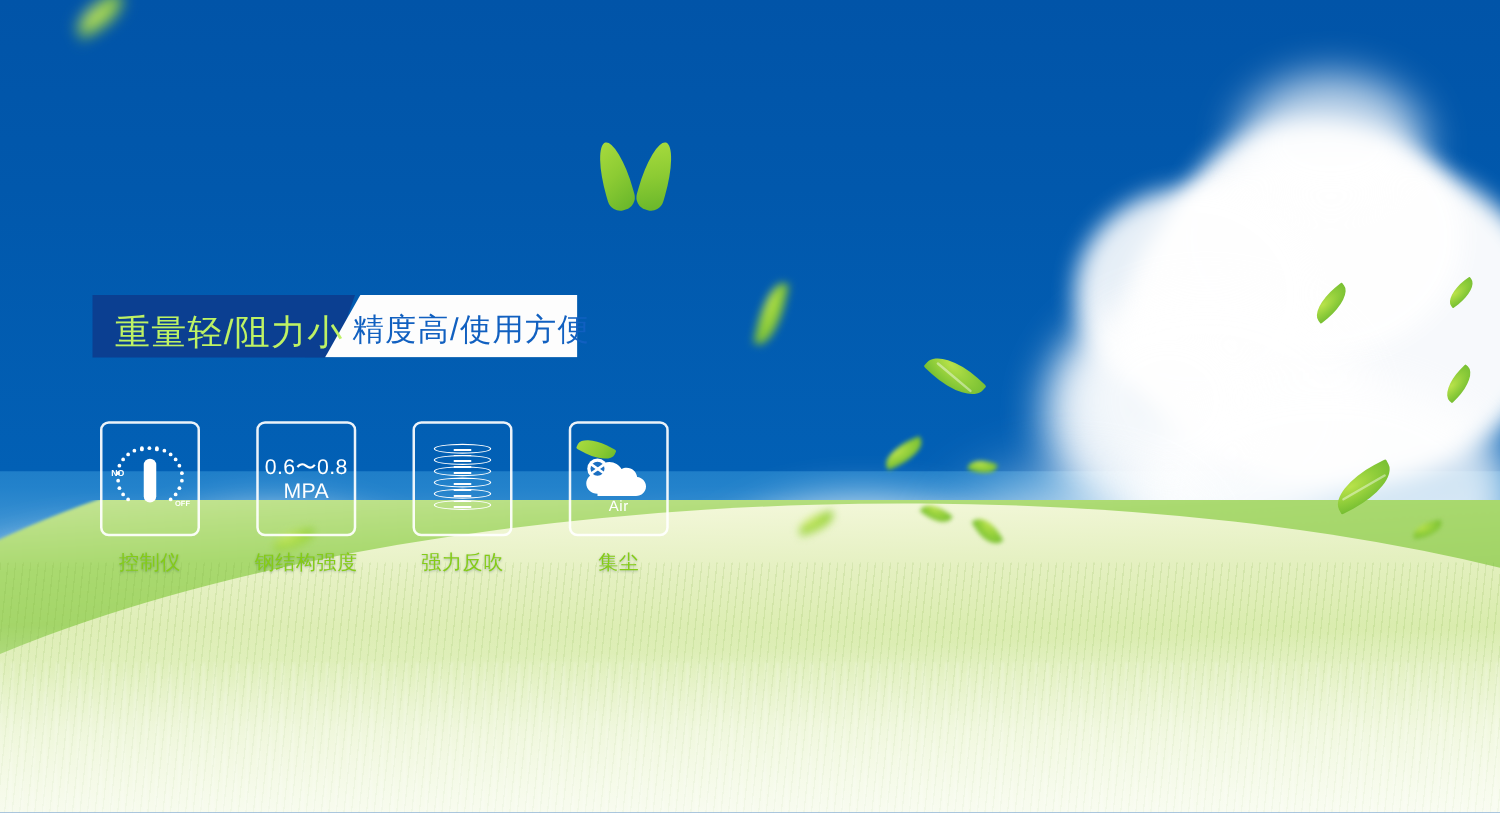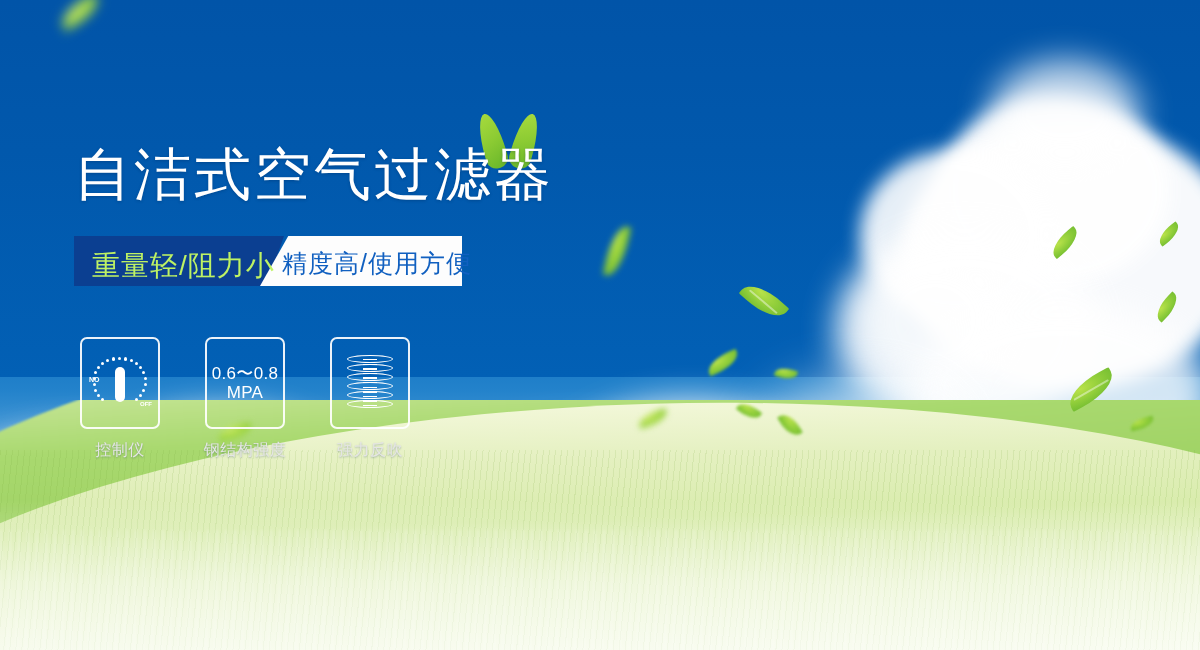--- a/index.html
+++ b/index.html
@@ -157,21 +157,21 @@
     width:80px;height:92px;border:2px solid rgba(255,255,255,.92);
     border-radius:7px;display:flex;align-items:center;justify-content:center;
     box-sizing:border-box;
   }
   .ftext{
     color:#fff;font-size:17px;line-height:19px;text-align:center;
     letter-spacing:.3px;white-space:nowrap;
   }
   .ftext .ln{display:block;}
   .flabel{
-    margin-top:11px;color:#e5e5e5;font-size:16px;letter-spacing:.5px;white-space:nowrap;
+    margin-top:11px;color:#84cc16;font-size:16px;letter-spacing:.5px;white-space:nowrap;
     text-shadow:0 1px 2px rgba(0,40,90,.3);
   }
 
   
   .gauge{position:relative;width:60px;height:56px;}
   .gauge .dot{position:absolute;width:3.4px;height:3.4px;background:#fff;border-radius:50%;}
   .gauge .needle{
     position:absolute;left:50%;top:12px;margin-left:-5px;
     width:10px;height:35px;background:#fff;border-radius:5px;
   }
@@ -260,21 +260,20 @@
       </div>
     <div class="leaf blur1" style="left:1130px;top:418px;width:24px;height:11px;transform:rotate(-12deg);"></div>
     <div class="leaf pale blur2" style="left:218px;top:425px;width:34px;height:14px;transform:rotate(-10deg);"></div>
   </div>
 
   <div>
     <div class="title-leaf" style="left:481px;top:113px;transform:rotate(-16deg);"></div>
     <div class="title-leaf" style="left:514px;top:113px;transform:rotate(16deg);"></div>
   </div>
 
-  <div class="title">自洁式空气过滤器</div>
 
   <div class="subbar">
     <div class="sub-left"></div>
     <div class="sub-slash"></div>
     <div class="sub-right"></div>
     <div class="sub-left-text">重量轻/阻力小</div>
     <div class="sub-right-text">精度高/使用方便</div>
   </div>
 
   <div class="features">
@@ -330,15 +329,31 @@
           <span class="ring" style="top:18px;"></span>
           <span class="ring" style="top:27px;"></span>
           <span class="ring" style="top:36px;"></span>
           <span class="ring" style="top:45px;"></span>
         </div>
       </div>
       <div class="flabel">强力反吹</div>
     </div>
 
 
+    <div class="feature">
+      <div class="fbox">
+        <div class="airicon">
+          <span class="leafslash"></span>
+          <svg width="62" height="44" viewBox="0 0 62 44">
+            <path d="M14 40c-5 0-9-3.6-9-8.2 0-4.2 3.3-7.6 7.6-8.1.7-5.2 5.3-9.2 10.9-9.2 4.2 0 7.9 2.3 9.7 5.7 1.2-.7 2.6-1.1 4.1-1.1 4.4 0 8 3.3 8.4 7.5 4 .4 7.1 3.6 7.1 7.5 0 4.2-3.6 7.6-8 7.6H14z" fill="#ffffff"></path>
+            <circle cx="14" cy="20" r="8.2" fill="#ffffff"></circle>
+            <circle cx="14" cy="20" r="5.6" fill="#1b6fc2"></circle>
+            <path d="M9 16.5 L19.5 23.8" stroke="#ffffff" stroke-width="2.1" fill="none"></path>
+            <path d="M19.5 16.5 L9 23.8" stroke="#ffffff" stroke-width="2.1" fill="none"></path>
+          </svg>
+          <span class="airtxt">Air</span>
+        </div>
+      </div>
+      <div class="flabel">集尘</div>
+    </div>
 
   </div>
 </div>
 
 </body></html>

